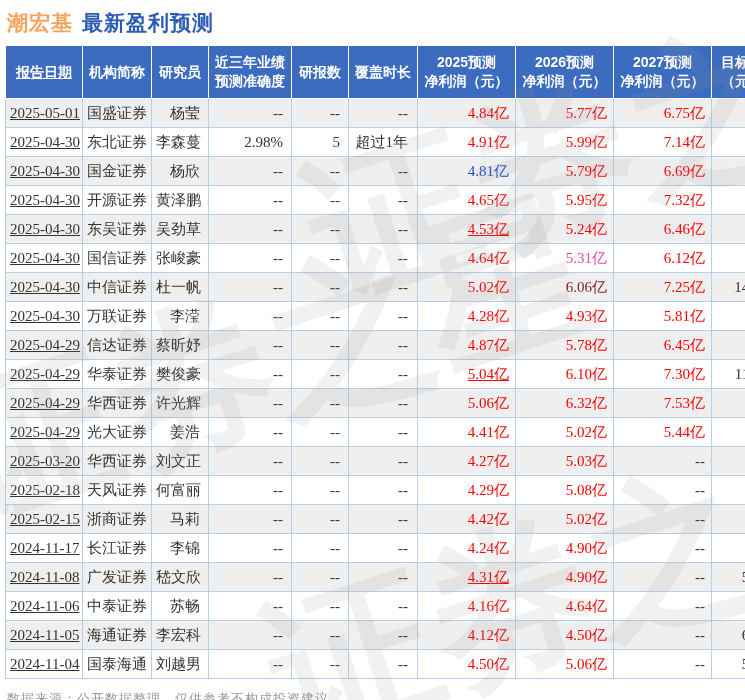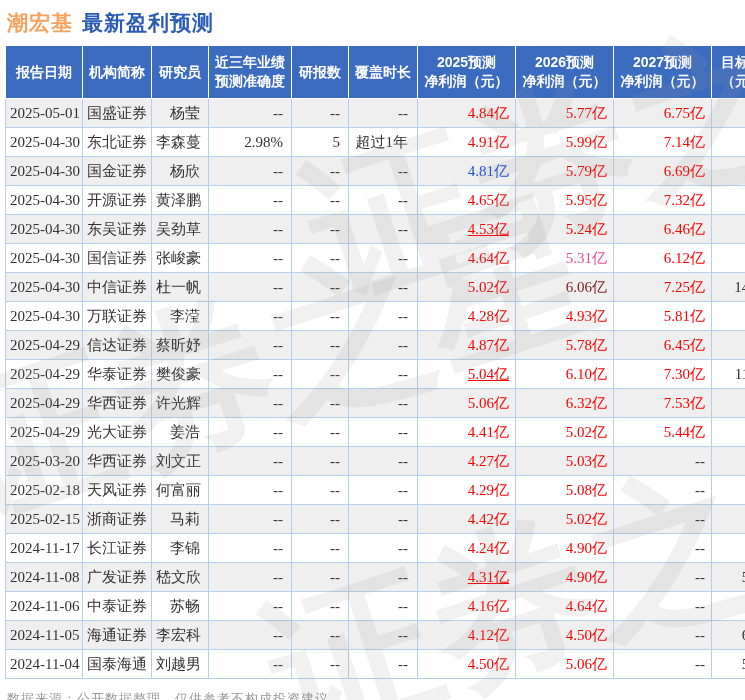--- a/index.html
+++ b/index.html
@@ -39,21 +39,21 @@
     font-size:15px;
     color:#333333;
     height:28px;
     padding:0 4px;
     white-space:nowrap;
     overflow:hidden;
   }
   tbody tr:nth-child(odd) td{background:var(--row-alt,#efefef);}
   tbody tr:nth-child(even) td{background:#ffffff;}
   
-  th:nth-child(1),td:nth-child(1){width:72px;}
+  th:nth-child(1),td:nth-child(1){width:72px;text-decoration:underline;}
   th:nth-child(2),td:nth-child(2){width:64px;text-align:center;}
   th:nth-child(3),td:nth-child(3){width:52px;}
   td:nth-child(3){text-align:right;padding-right:8px;}
   th:nth-child(4),td:nth-child(4){width:78px;}
   td:nth-child(4){text-align:right;padding-right:8px;}
   th:nth-child(5),td:nth-child(5){width:52px;text-align:center;}
   td:nth-child(5){text-align:right;padding-right:8px;}
   th:nth-child(6),td:nth-child(6){width:64px;}
   td:nth-child(6){text-align:right;padding-right:9px;}
   th:nth-child(7),td:nth-child(7){width:93px;}

